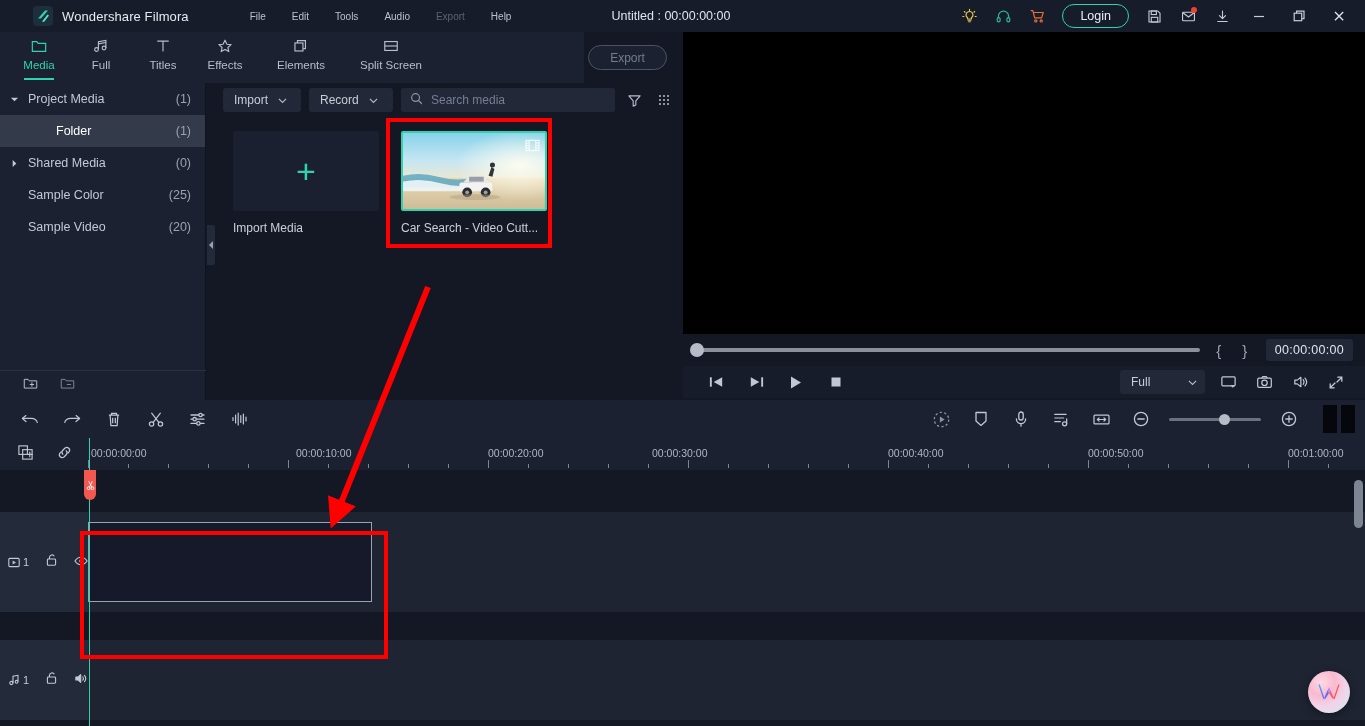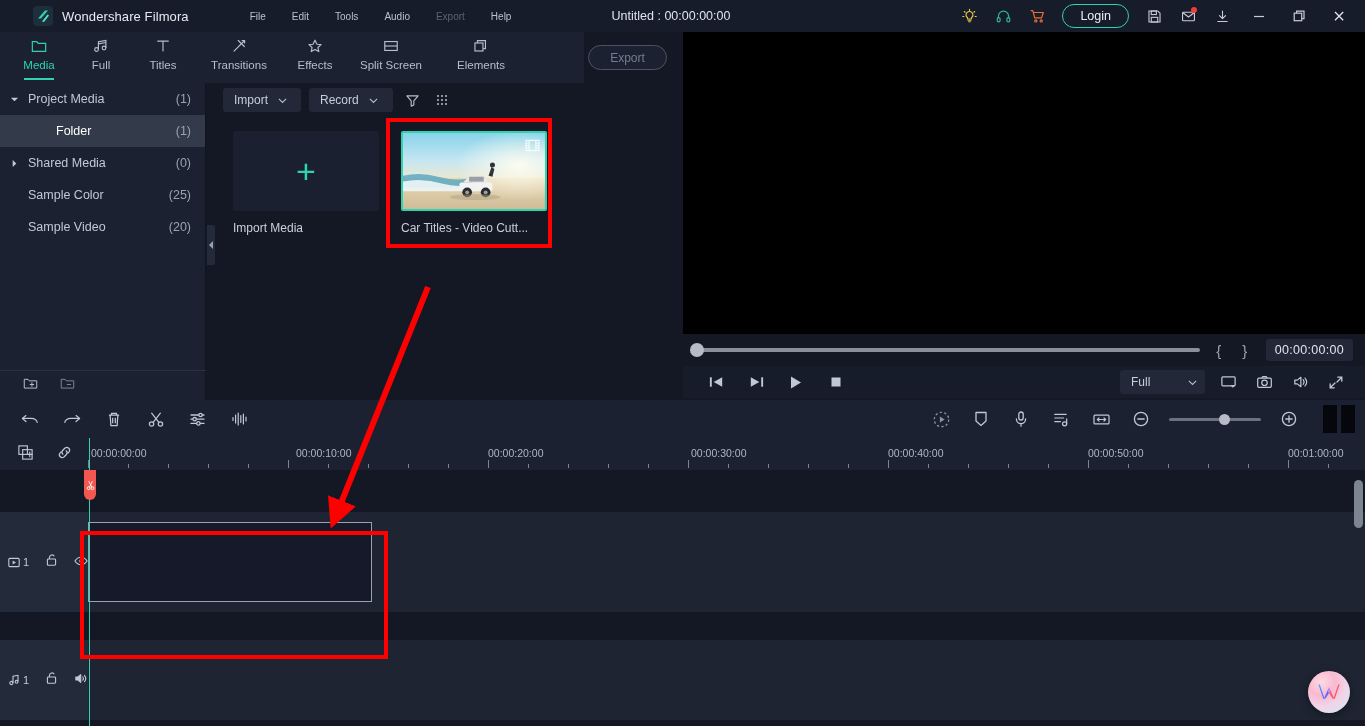--- a/index.html
+++ b/index.html
@@ -365,54 +365,45 @@
       <span class="tab-label">Full</span>
     </div>
     <div class="tab">
       <span class="ic">
         <svg width="18" height="16" viewBox="0 0 20 18" fill="none" stroke="#b6bdcb" stroke-width="1.3">
           <path d="M4 3.5h12M10 3.5v11" stroke-linecap="round"></path>
         </svg>
       </span>
       <span class="tab-label">Titles</span>
     </div>
-    <div class="tab wide">
-      <span class="ic">
-        <svg width="18" height="16" viewBox="0 0 20 18" fill="none" stroke="#b6bdcb" stroke-width="1.3">
-          <path d="M13.5 2.8h2.8v2.8M16.3 2.8 4.4 14.8" stroke-linecap="round" stroke-linejoin="round"></path>
-          <path d="M9.2 2.8 16 9.6" stroke-linecap="round"></path>
-        </svg>
-      </span>
-      <span class="tab-label">Transitions</span>
-    </div>
     <div class="tab">
       <span class="ic">
         <svg width="18" height="16" viewBox="0 0 20 18" fill="none" stroke="#b6bdcb" stroke-width="1.3">
           <path d="M10 2.5 12.2 7l4.6.5-3.5 3.2 1 4.6L10 12.9 5.7 15.3l1-4.6L3.2 7.5 7.8 7z" stroke-linejoin="round"></path>
         </svg>
       </span>
       <span class="tab-label">Effects</span>
+    </div>
+    <div class="tab wide">
+      <span class="ic">
+        <svg width="18" height="16" viewBox="0 0 20 18" fill="none" stroke="#b6bdcb" stroke-width="1.3">
+          <rect x="3.2" y="5.6" width="9" height="9"></rect>
+          <path d="M6 5.6V3h9v9h-2.6"></path>
+        </svg>
+      </span>
+      <span class="tab-label">Elements</span>
     </div>
     <div class="tab wide">
       <span class="ic">
         <svg width="18" height="16" viewBox="0 0 20 18" fill="none" stroke="#b6bdcb" stroke-width="1.3">
           <rect x="3" y="4" width="14" height="10"></rect>
             <path d="M3 9h14"></path>
         </svg>
       </span>
       <span class="tab-label">Split Screen</span>
-    </div>
-    <div class="tab wide">
-      <span class="ic">
-        <svg width="18" height="16" viewBox="0 0 20 18" fill="none" stroke="#b6bdcb" stroke-width="1.3">
-          <rect x="3.2" y="5.6" width="9" height="9"></rect>
-          <path d="M6 5.6V3h9v9h-2.6"></path>
-        </svg>
-      </span>
-      <span class="tab-label">Elements</span>
     </div>
   </div>
   <div class="export-btn">Export</div>
 
   <div class="sidebar">
 
     <div class="side-row">
       <span class="side-arrow">
         <svg width="9" height="9" viewBox="0 0 10 10">
             <path d="M1 3l4 4 4-4z" fill="#c2c8d5"></path>
@@ -479,20 +470,29 @@
         <span>Import</span>
         <svg width="9" height="9" viewBox="0 0 10 10">
             <path d="M1 3.2l4 4 4-4" fill="none" stroke="#b6bdcb" stroke-width="1.2"></path>
           </svg>
       </div>
       <div class="dropdown record">
         <span>Record</span>
         <svg width="9" height="9" viewBox="0 0 10 10">
             <path d="M1 3.2l4 4 4-4" fill="none" stroke="#b6bdcb" stroke-width="1.2"></path>
           </svg>
+      </div>
+      <div class="searchbox">
+        <span>
+          <svg width="13" height="13" viewBox="0 0 14 14" fill="none" stroke="#8d94a5" stroke-width="1.3">
+            <circle cx="6" cy="6" r="4.2"></circle>
+              <path d="M9.2 9.2l3.2 3.2" stroke-linecap="round"></path>
+          </svg>
+        </span>
+        <input type="text" value="" placeholder="Search media" style="">
       </div>
       <div class="tool-ic">
         <svg width="15" height="15" viewBox="0 0 16 16" fill="none" stroke="#b6bdcb" stroke-width="1.2">
           <path d="M2 3h12l-4.6 5.4v4.3L6.6 14V8.4z" stroke-linejoin="round"></path>
         </svg>
       </div>
       <div class="tool-ic">
         <svg width="14" height="14" viewBox="0 0 14 14" fill="#b6bdcb">
           <circle cx="3" cy="3" r="1"></circle>
             <circle cx="7" cy="3" r="1"></circle>
@@ -551,21 +551,21 @@
             </g>
             <ellipse cx="74" cy="66" rx="26" ry="3" fill="#b0a183" opacity="0.5"></ellipse>
           </svg>
           <span class="film-badge">
             <svg width="15" height="13" viewBox="0 0 16 14" fill="none" stroke="#ffffff" stroke-width="1.2">
               <rect x="1" y="1.5" width="14" height="11"></rect>
               <path d="M4.4 1.5v11M11.6 1.5v11M1 4.3h3.4M1 7h3.4M1 9.7h3.4M11.6 4.3H15M11.6 7H15M11.6 9.7H15"></path>
             </svg>
           </span>
         </div>
-        <div class="tile-caption">Car Titles - Video Cutt...</div>
+        <div class="tile-caption">Car Search - Video Cutt...</div>
       </div>
     </div>
   </div>
 
   <div class="preview"></div>
 
   <div class="preview-bar">
     <div class="scrub-track">
       <div class="scrub-knob"></div>
     </div>
@@ -743,21 +743,21 @@
           <path d="M7.2 10.8a3 3 0 0 1 0-4.2l2.4-2.4a3 3 0 0 1 4.2 4.2l-1.2 1.2"></path>
           <path d="M10.8 7.2a3 3 0 0 1 0 4.2l-2.4 2.4a3 3 0 0 1-4.2-4.2l1.2-1.2"></path>
         </svg>
       </span>
     </div>
 
     <div class="ruler">
       <div class="ruler-label" style="left:3px">00:00:00:00</div>
       <div class="ruler-label" style="left:208px">00:00:10:00</div>
       <div class="ruler-label" style="left:400px">00:00:20:00</div>
-      <div class="ruler-label" style="left:603px">00:00:30:00</div>
+      <div class="ruler-label" style="left:564px">00:00:30:00</div>
       <div class="ruler-label" style="left:800px">00:00:40:00</div>
       <div class="ruler-label" style="left:1000px">00:00:50:00</div>
       <div class="ruler-label" style="left:1200px">00:01:00:00</div>
       <div id="ticks">
           <div class="tick major" style="left:0px"></div>
           <div class="tick minor" style="left:40px"></div>
           <div class="tick minor" style="left:80px"></div>
           <div class="tick minor" style="left:120px"></div>
           <div class="tick minor" style="left:160px"></div>
           <div class="tick major" style="left:200px"></div>

